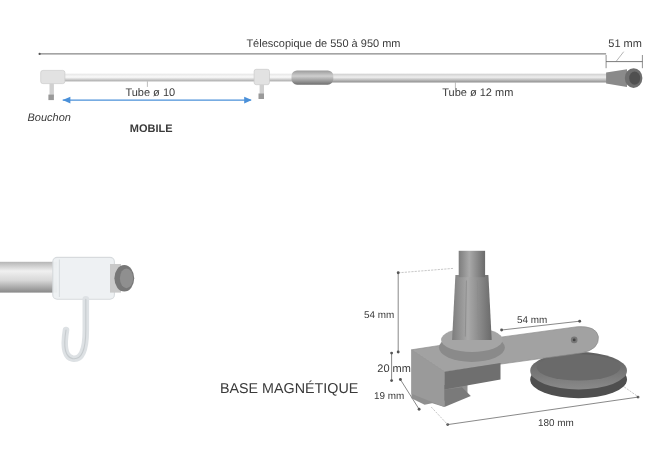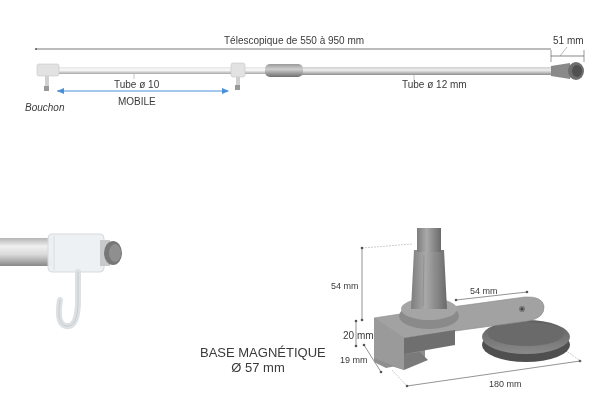--- a/index.html
+++ b/index.html
@@ -127,24 +127,23 @@
     <path d="M411 309 L414 250 L444 250 L447 309 Z" fill="url(#col)"></path>
     <rect x="417" y="228" width="24" height="24" fill="url(#col)"></rect>
     <line x1="424" y1="255" x2="423" y2="306" stroke="#8c8c8c" stroke-width="0.8"></line>
     <line x1="434" y1="255" x2="435" y2="306" stroke="#8c8c8c" stroke-width="0.8"></line>
   </svg>
 
   <div class="lbl" style="left:224px;top:35px;">Télescopique de 550 à 950 mm</div>
   <div class="lbl" style="left:553px;top:35px;text-align:center;">51 mm</div>
   <div class="lbl" style="left:114px;top:79px;">Tube ø 10</div>
   <div class="lbl" style="left:390px;top:79px;margin-left:12px;">Tube ø 12 mm</div>
-  <div class="lbl" style="left:118px;top:96px;">MOBILE</div>
+  <div class="lbl" style="left:118px;top:112px;font-weight:bold;">MOBILE</div>
   <div class="lbl" style="left:25px;top:102px;font-style:italic;">Bouchon</div>
 
   <div class="lbl big" style="left:200px;top:345px;width:116px;">BASE MAGNÉTIQUE</div>
-  <div class="lbl big" style="left:200px;top:360px;width:116px;">Ø 57 mm</div>
 
   <div class="lbl" style="left:331px;top:280px;font-size:9px;">54 mm</div>
   <div class="lbl" style="left:470px;top:285px;font-size:9px;">54 mm</div>
   <div class="lbl" style="left:343px;top:330px;font-size:10px;">20 mm</div>
   <div class="lbl" style="left:340px;top:354px;font-size:9px;">19 mm</div>
   <div class="lbl" style="left:489px;top:378px;font-size:9px;">180 mm</div>
 </div>
 
 </body></html>

